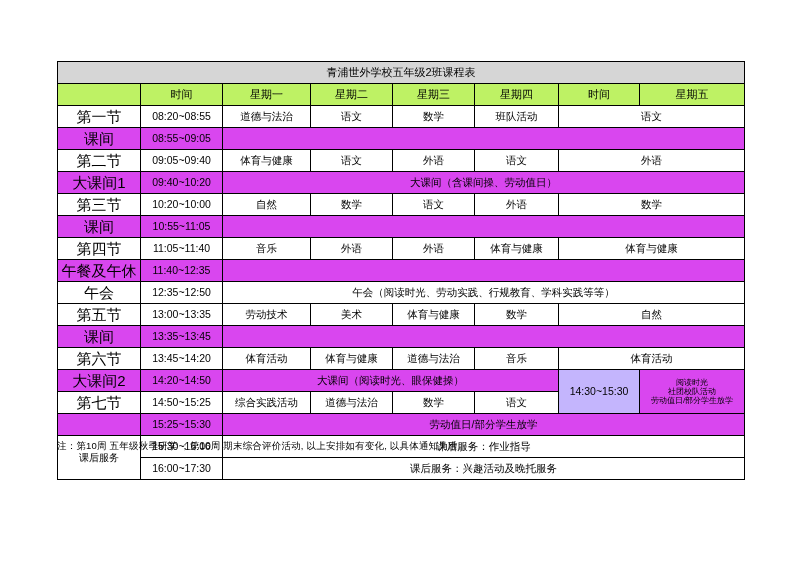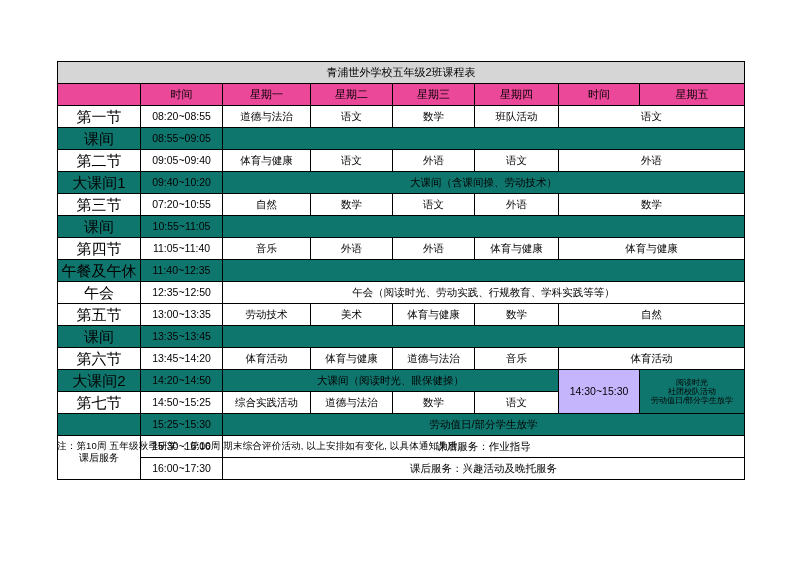--- a/index.html
+++ b/index.html
@@ -41,26 +41,26 @@
     white-space: nowrap;
     overflow: hidden;
   }
   .title-cell {
     background: #d6d6d6;
     font-weight: normal;
     font-size: 11px;
     height: 20px;
   }
   .hdr {
-    background: #ec4899;
+    background: #bef264;
     font-size: 11px;
     height: 21px;
   }
   .shade {
-    background: #0f766e;
+    background: #d946ef;
   }
   .white {
     background: #c4b5fd;
   }
   .lbl {
     font-size: 15px;
   }
   .wrapcell {
     white-space: normal;
     font-size: 8px;
@@ -133,26 +133,26 @@
         <td>体育与健康</td>
         <td>语文</td>
         <td>外语</td>
         <td>语文</td>
         <td colspan="2">外语</td>
       </tr>
 
       <tr>
         <td class="lbl shade">大课间1</td>
         <td class="shade">09:40~10:20</td>
-        <td class="shade" colspan="6">大课间（含课间操、劳动技术）</td>
+        <td class="shade" colspan="6">大课间（含课间操、劳动值日）</td>
       </tr>
 
       <tr>
         <td class="lbl">第三节</td>
-        <td>07:20~10:55</td>
+        <td>10:20~10:00</td>
         <td>自然</td>
         <td>数学</td>
         <td>语文</td>
         <td>外语</td>
         <td colspan="2">数学</td>
       </tr>
 
       <tr>
         <td class="lbl shade">课间</td>
         <td class="shade">10:55~11:05</td>

